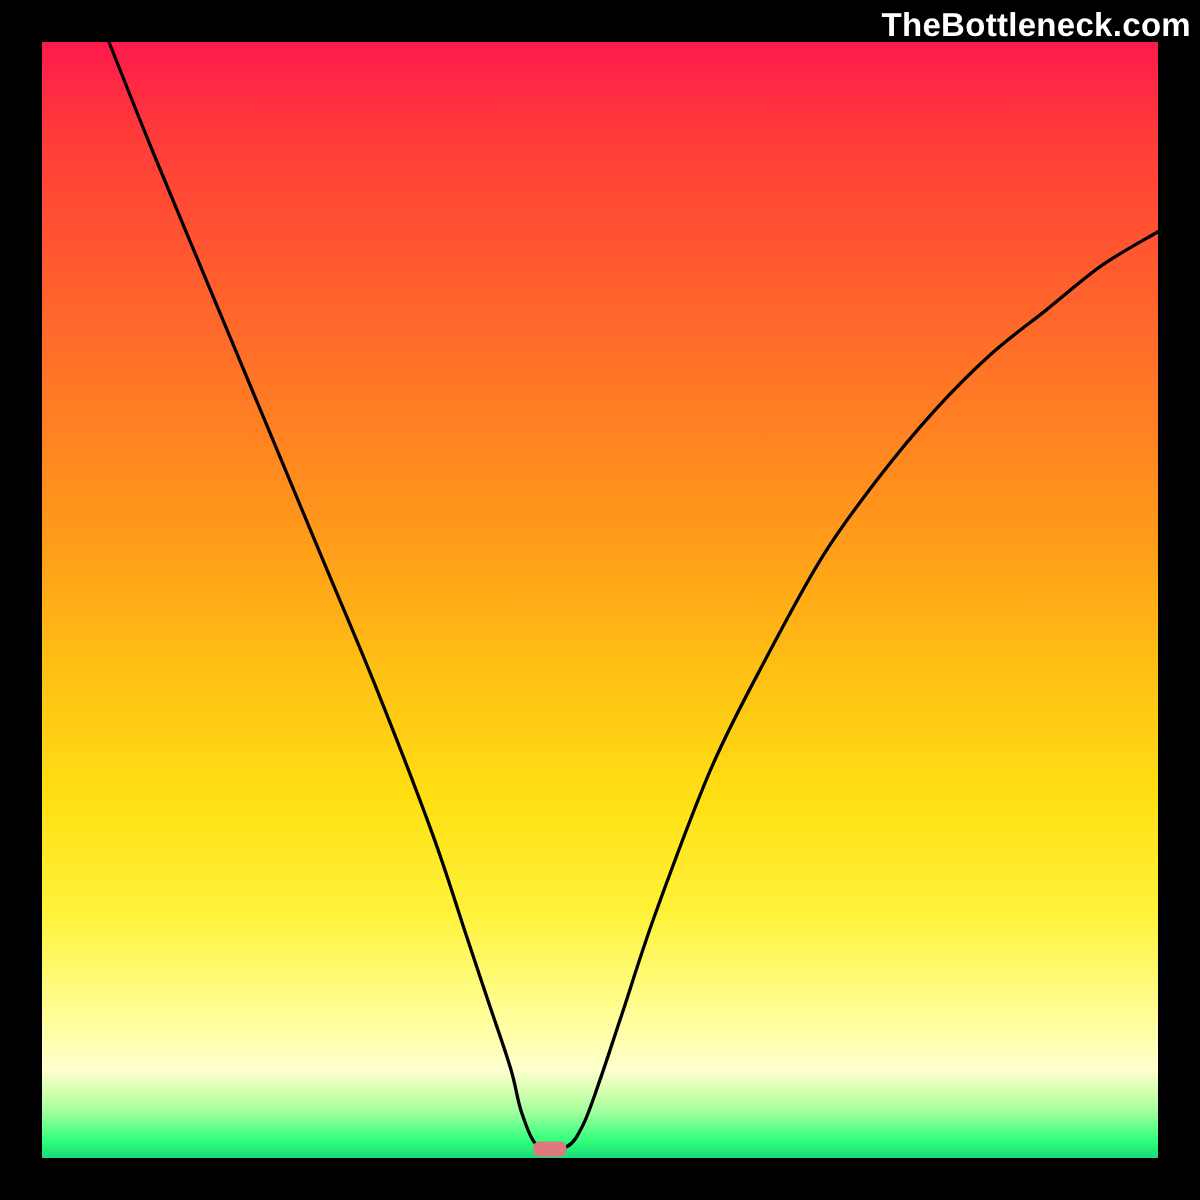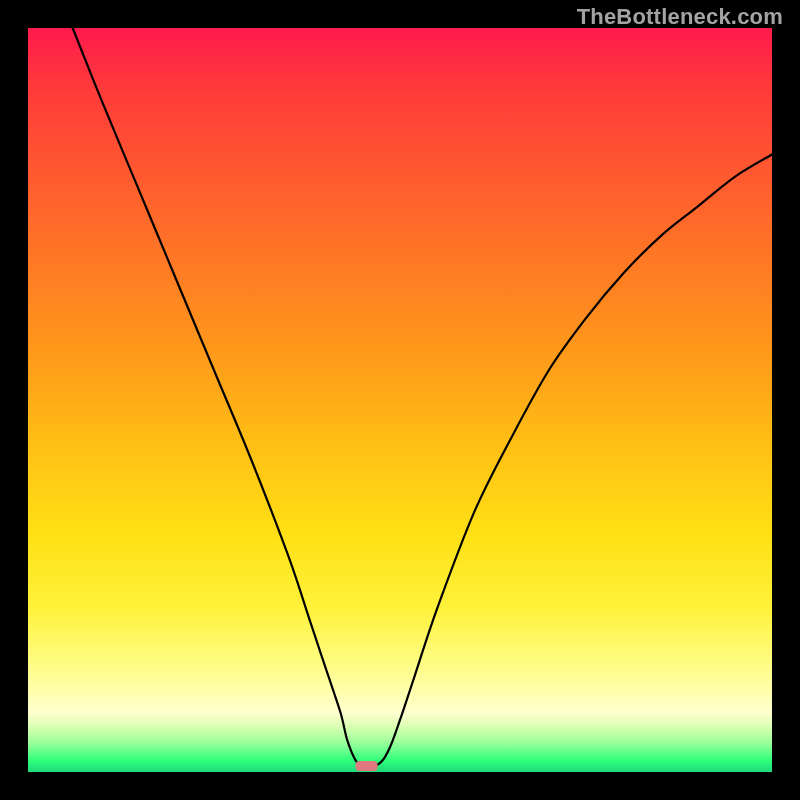--- a/index.html
+++ b/index.html
@@ -13,22 +13,22 @@
   }
   .frame {
     position: relative;
     width: 800px;
     height: 800px;
     background: #000;
   }
   .watermark {
     position: absolute;
     top: 4px;
-    right: 17px;
-    color: #a3a3a3;
+    right: 6px;
+    color: #ffffff;
     font-size: 22px;
     font-weight: 600;
     letter-spacing: 0.2px;
     z-index: 10;
     user-select: none;
   }
   .plot-area {
     position: absolute;
     left: 28px;
     top: 28px;

